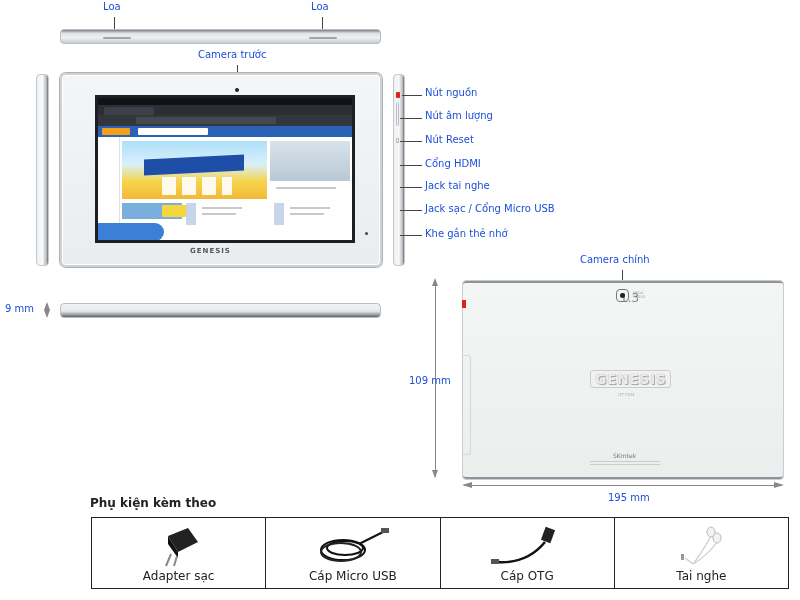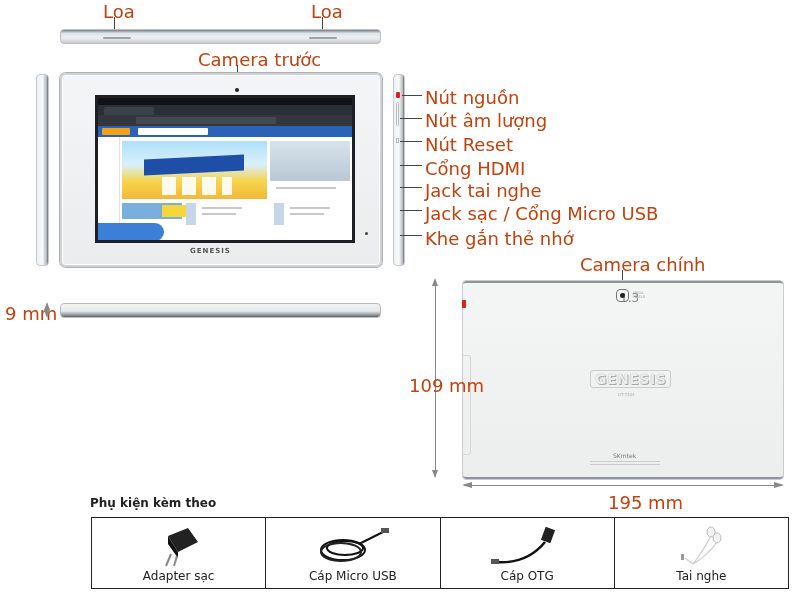--- a/index.html
+++ b/index.html
@@ -1,18 +1,18 @@
 <!DOCTYPE html>
 <html><head>
 <meta charset="utf-8">
 <style>
   * { box-sizing: border-box; margin: 0; padding: 0; }
   html, body { width: 800px; height: 600px; background: #ffffff; overflow: hidden; }
   body { position: relative; font-family: "DejaVu Sans", sans-serif; color: #222; }
-  .lbl { position: absolute; font-size: 18px; color: #c2410c; white-space: nowrap; }
+  .lbl { position: absolute; font-size: 10px; color: #1d4ed8; white-space: nowrap; }
   .vline { position: absolute; width: 1px; background: #444; }
   .hline { position: absolute; height: 1px; background: #444; }
 
   
   .edge-h { position: absolute; border-radius: 4px;
     background: linear-gradient(#7a7f88 0%, #dfe3e6 25%, #eef1f2 60%, #c7cbcf 100%);
     border: 1px solid #b9bcc0; }
   .speaker { position: absolute; height: 2px; background: #9ea3a8; border-radius: 1px; }
 
   

